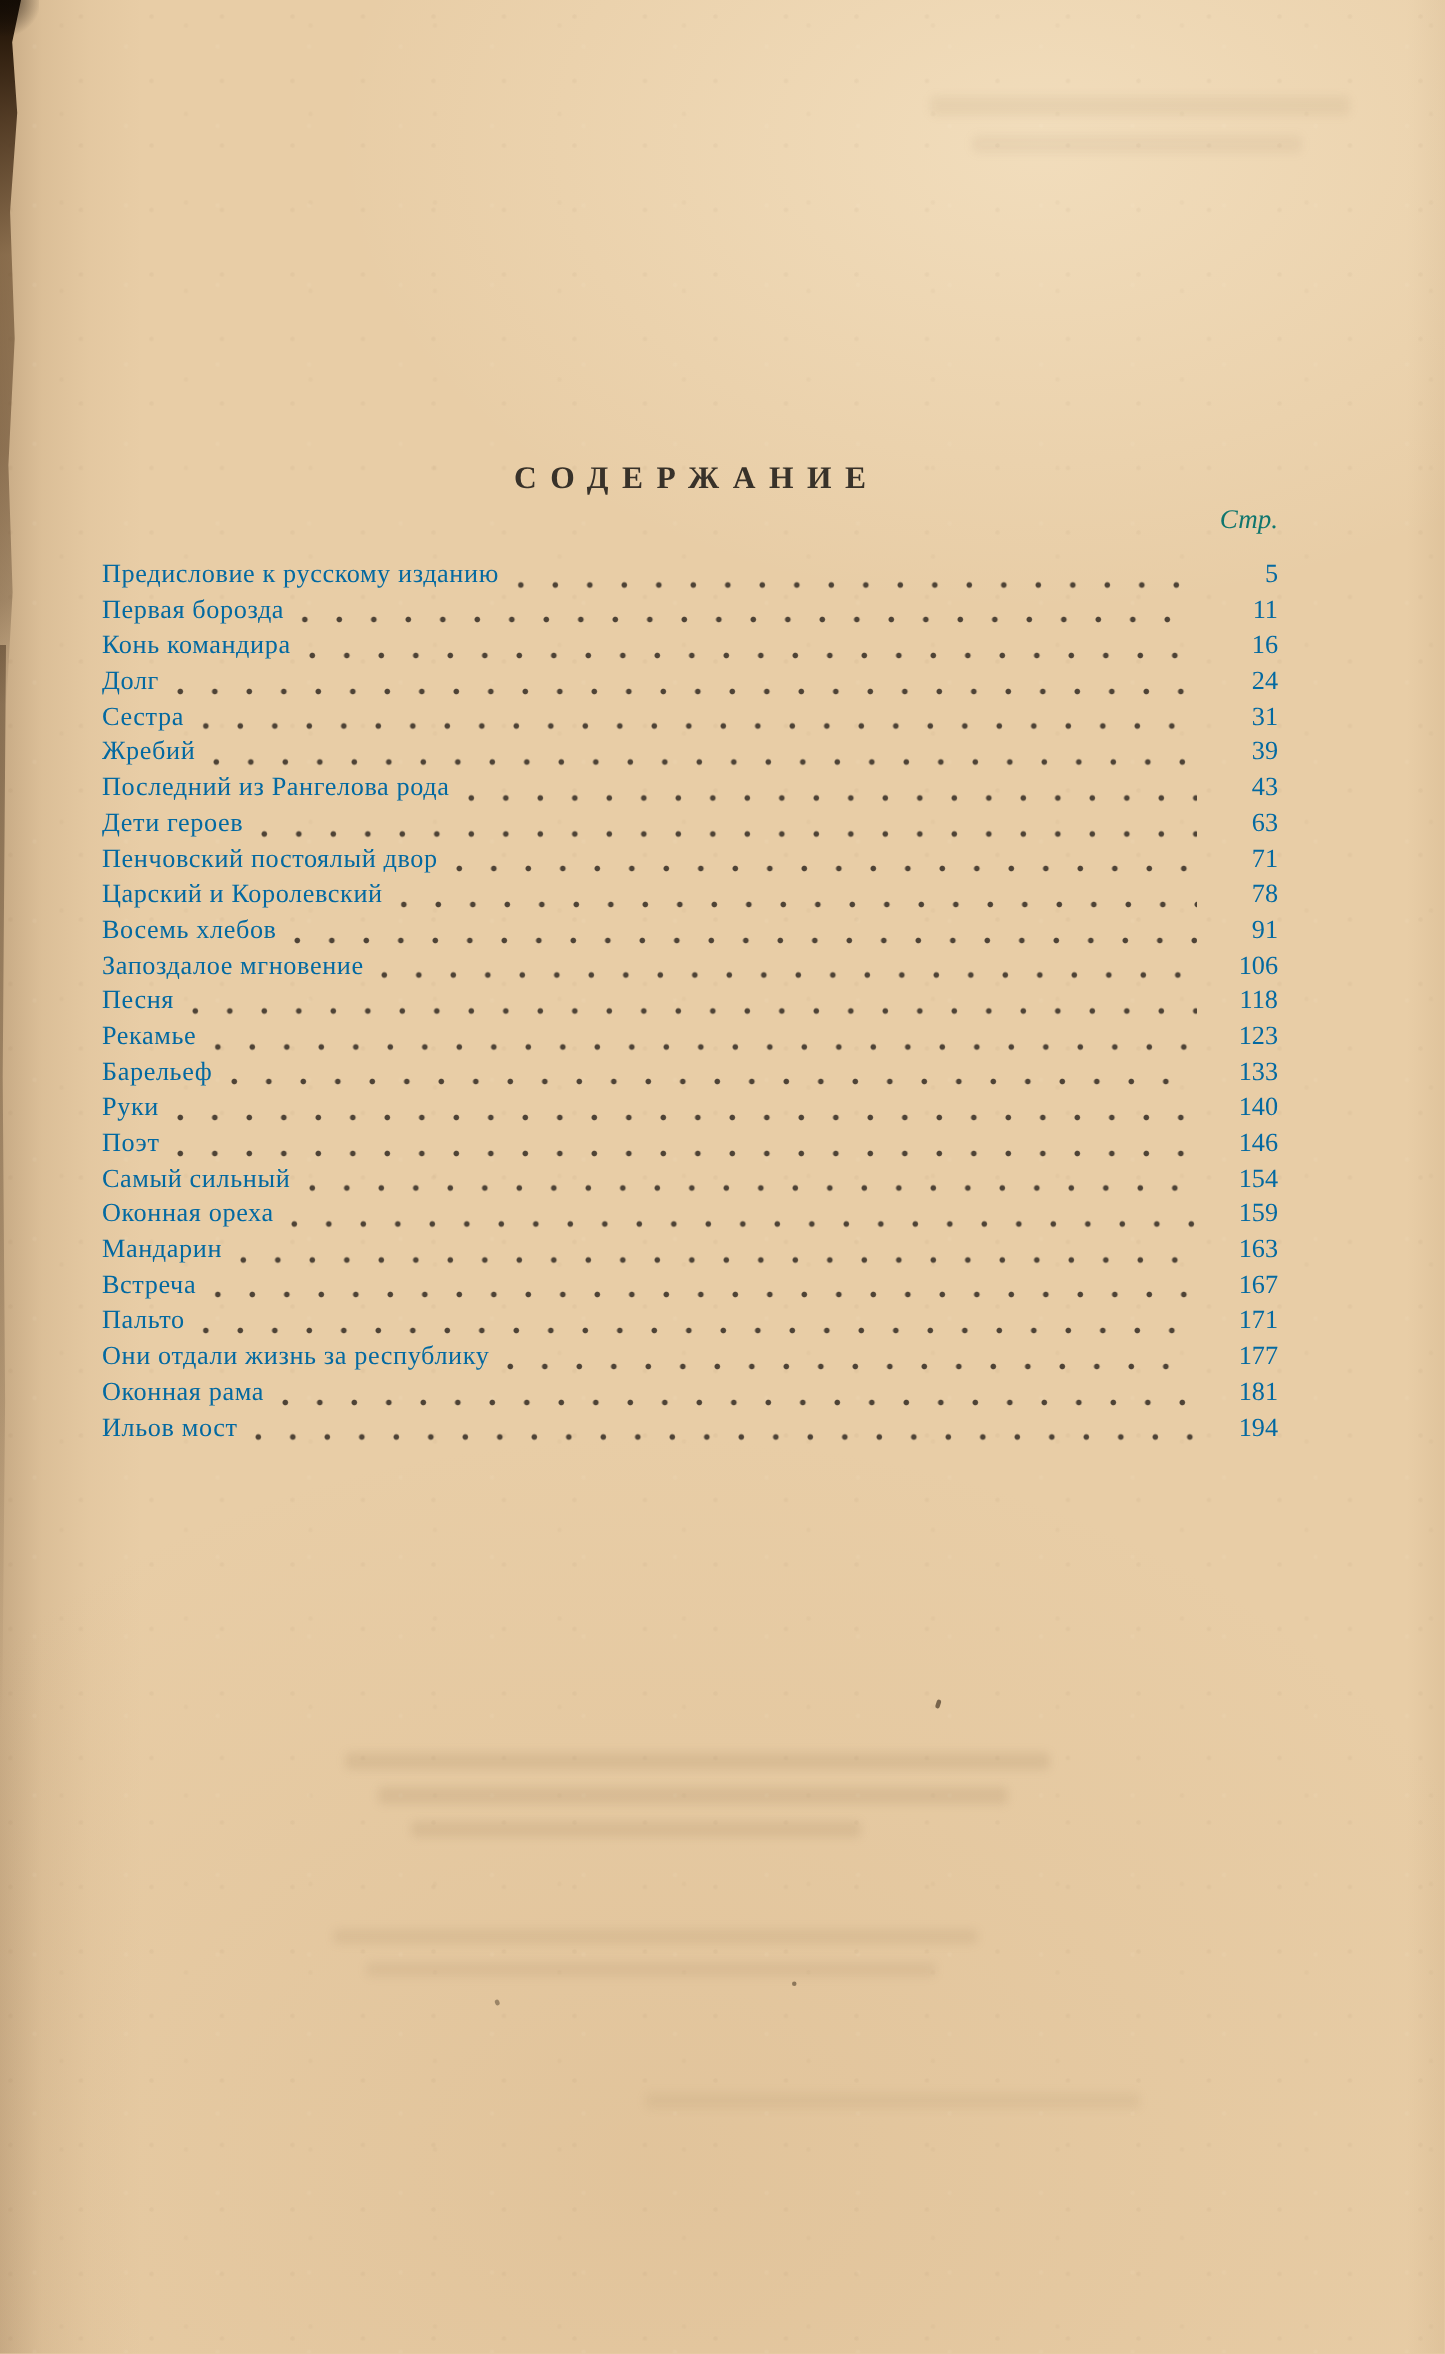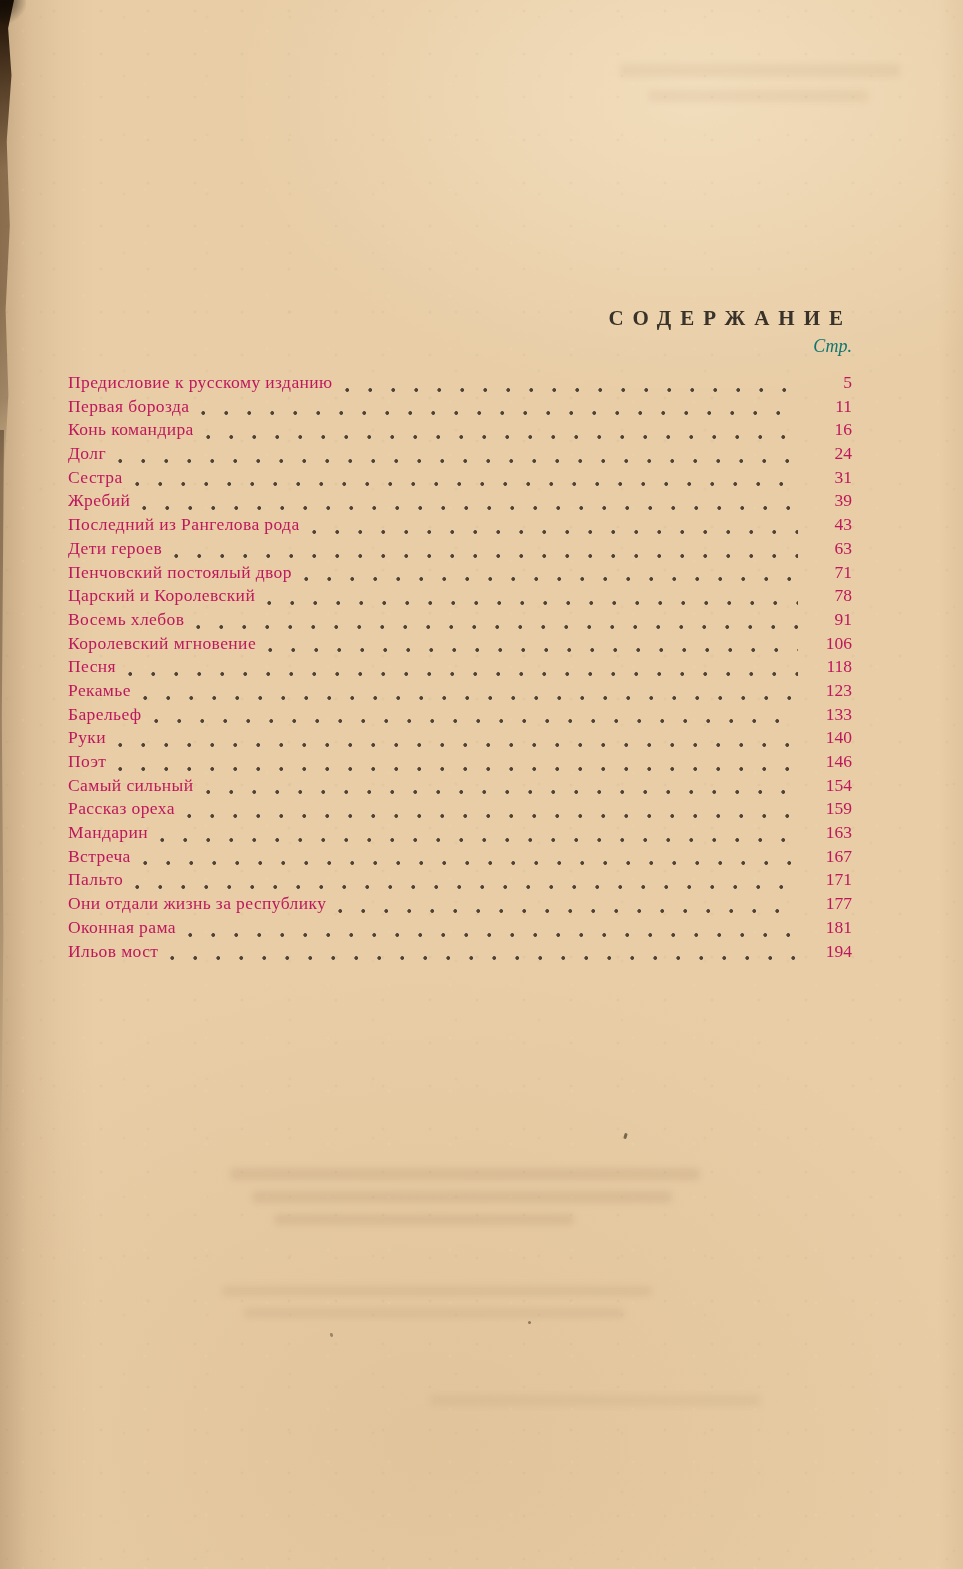--- a/index.html
+++ b/index.html
@@ -49,28 +49,28 @@
   .g7{left:648px;top:90px;width:220px;height:12px;background:rgba(158,126,88,.09);}
   .g8{left:430px;top:1395px;width:330px;height:11px;background:rgba(158,126,88,.10);}
   
   .speck{position:absolute;background:#54432f;border-radius:50%;pointer-events:none;}
   .s1{left:624px;top:1133px;width:3px;height:6px;border-radius:2px;transform:rotate(18deg);opacity:.75;}
   .s2{left:528px;top:1321px;width:3px;height:3px;opacity:.6;}
   .s3{left:330px;top:1333px;width:3px;height:4px;opacity:.5;transform:rotate(-20deg);}
 
   .title{
     position:absolute;left:68px;top:306px;width:784px;margin:0;
-    text-align:right;font-size:21px;font-weight:bold;letter-spacing:9px;
+    text-align:center;font-size:21px;font-weight:bold;letter-spacing:9px;
     color:#38322a;text-indent:9px;
   }
   .col-header{
     position:absolute;top:336px;left:68px;width:784px;
     text-align:right;font-style:italic;font-size:18px;color:#0f766e;
   }
-  .toc{position:absolute;left:68px;top:372px;width:784px;color:#be185d;}
+  .toc{position:absolute;left:68px;top:372px;width:784px;color:#0369a1;}
   .row{display:flex;align-items:baseline;height:23.7px;font-size:17.5px;}
   .row .t{white-space:nowrap;letter-spacing:.4px;}
   .row .dots{
     flex:1;align-self:flex-end;height:6px;margin:0 8px 3px 12px;
     background-image:radial-gradient(circle at 2.2px 3px, #4e4336 1.5px, rgba(78,67,54,0) 2.2px);
     background-size:23px 6px;background-repeat:repeat-x;
   }
   .row .p{width:46px;text-align:right;white-space:nowrap;}
 </style>
 </head>
@@ -146,21 +146,21 @@
       <span class="t">Царский и Королевский</span>
       <span class="dots"></span>
       <span class="p">78</span>
     </div>
     <div class="row">
       <span class="t">Восемь хлебов</span>
       <span class="dots"></span>
       <span class="p">91</span>
     </div>
     <div class="row">
-      <span class="t">Королевский мгновение</span>
+      <span class="t">Запоздалое мгновение</span>
       <span class="dots"></span>
       <span class="p">106</span>
     </div>
     <div class="row">
       <span class="t">Песня</span>
       <span class="dots"></span>
       <span class="p">118</span>
     </div>
     <div class="row">
       <span class="t">Рекамье</span>
@@ -181,21 +181,21 @@
       <span class="t">Поэт</span>
       <span class="dots"></span>
       <span class="p">146</span>
     </div>
     <div class="row">
       <span class="t">Самый сильный</span>
       <span class="dots"></span>
       <span class="p">154</span>
     </div>
     <div class="row">
-      <span class="t">Рассказ ореха</span>
+      <span class="t">Оконная ореха</span>
       <span class="dots"></span>
       <span class="p">159</span>
     </div>
     <div class="row">
       <span class="t">Мандарин</span>
       <span class="dots"></span>
       <span class="p">163</span>
     </div>
     <div class="row">
       <span class="t">Встреча</span>

